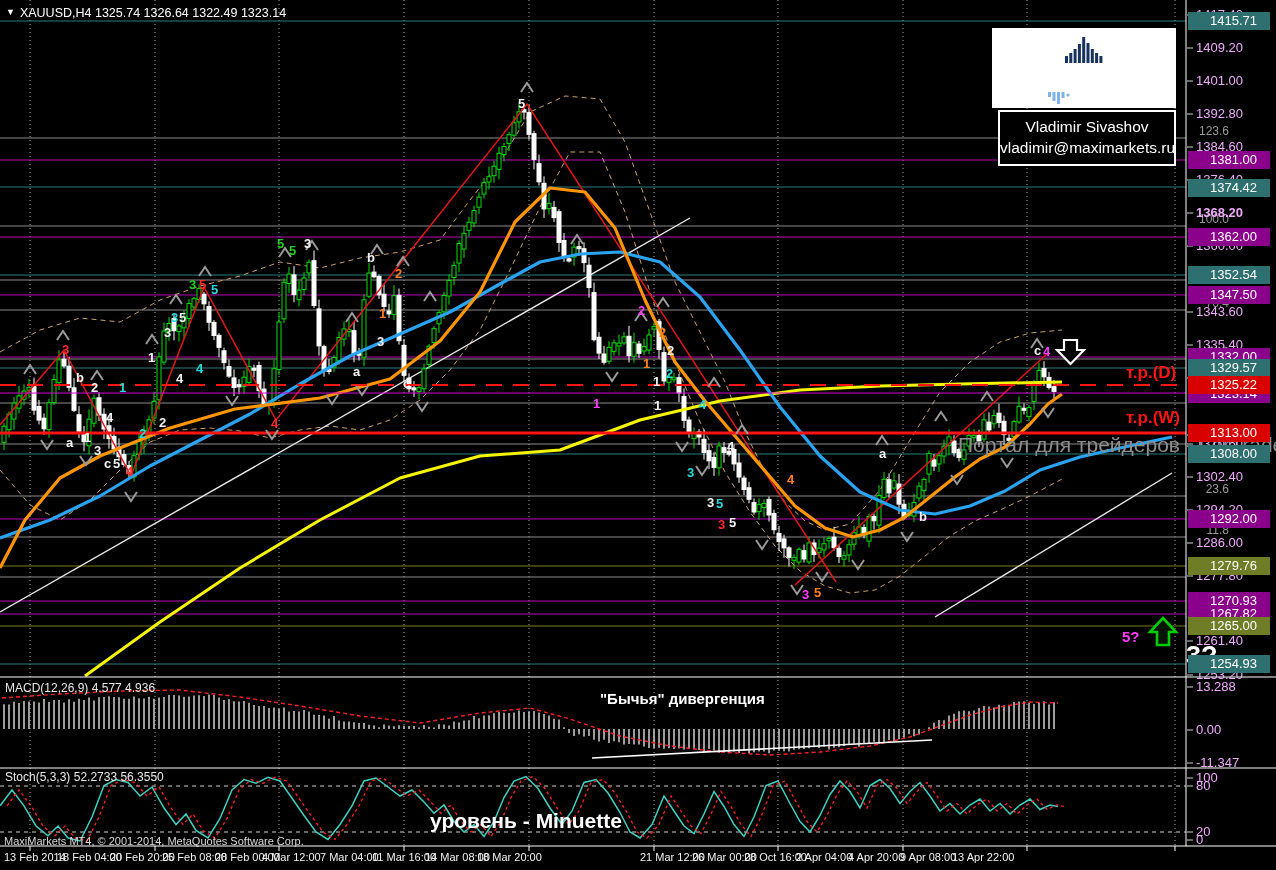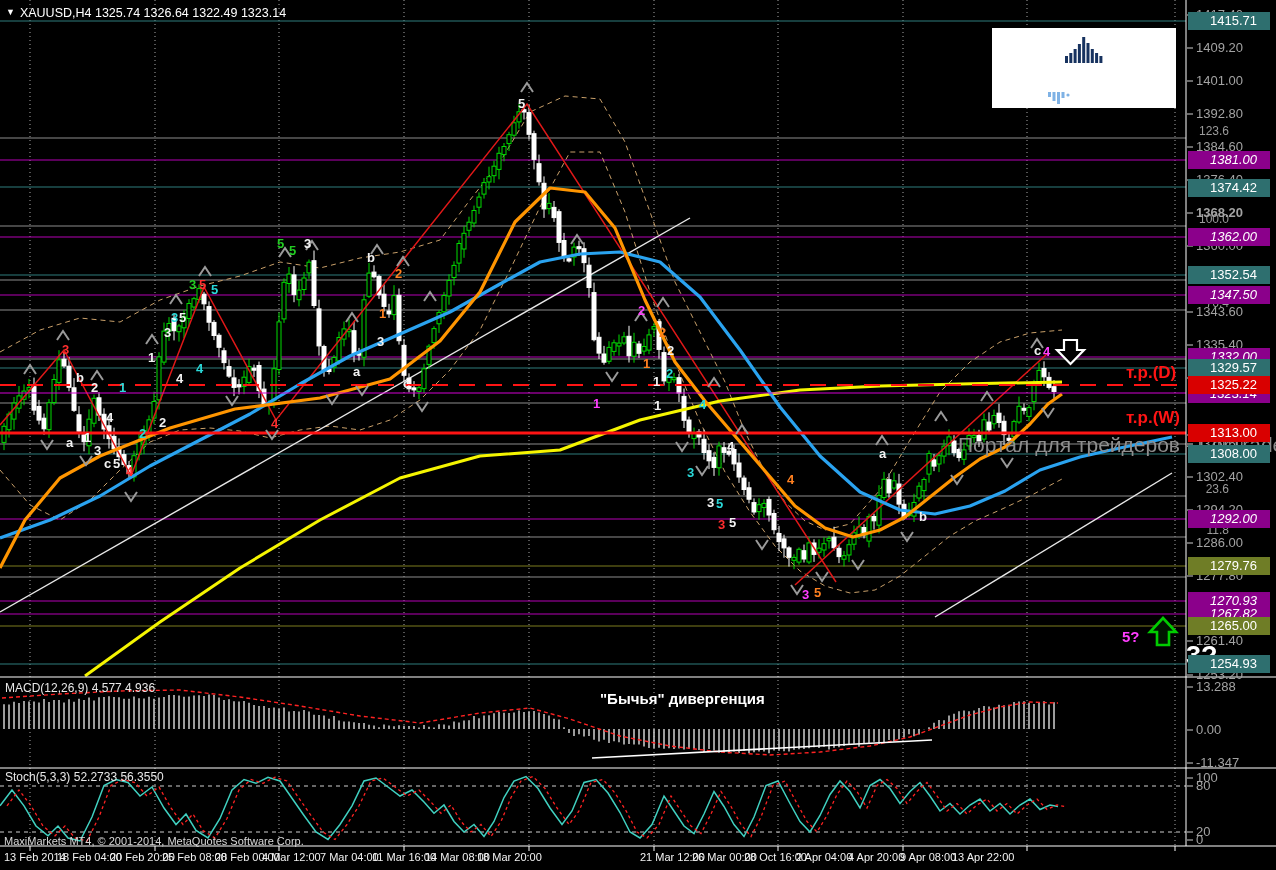--- a/index.html
+++ b/index.html
@@ -22,25 +22,25 @@
   #minuette{left:430px;top:809px;color:#ffffff;font-size:21px;font-weight:bold;z-index:3;}
   #logo{left:992px;top:28px;width:184px;height:80px;background:#ffffff;z-index:5;}
   #logo-icon{position:absolute;left:73px;top:5px;}
   #logo-reflect{position:absolute;left:56px;top:64px;}
   #logo-text{position:absolute;left:0;top:34px;width:100%;text-align:center;
              font-size:27px;font-weight:bold;letter-spacing:0.5px;}
   #lt-maxi{color:#1d3a66;} #lt-mkts{color:#5b9bd5;}
   #contact{left:998px;top:110px;width:174px;height:48px;background:#000;border:2px solid #ffffff;
            color:#fff;text-align:center;font-size:15.5px;padding-top:4px;z-index:5;line-height:21px;}
   #price-axis{position:absolute;left:1186px;top:0;width:90px;height:846px;z-index:4;}
-  .tick{position:absolute;left:10px;color:#a3a3a3;font-size:13px;transform:translateY(-50%);}
+  .tick{position:absolute;left:10px;color:#f0abfc;font-size:13px;transform:translateY(-50%);}
   .tick::before{content:"";position:absolute;left:-9px;top:50%;width:6px;height:1px;background:#d0d0d0;}
   .badge{position:absolute;left:2px;min-width:82px;box-sizing:border-box;padding:1px 0 2px 22px;
          font-size:13px;color:#ffffff;transform:translateY(-50%);z-index:5;}
-  .b-teal{background:#2e6f6f;} .b-magenta{background:#8b008b;font-style:italic;}
+  .b-teal{background:#2e6f6f;} .b-magenta{background:#8b008b;}
   .b-red{background:#d90000;} .b-olive{background:#6f7d26;}
   #time-axis{position:absolute;left:0;top:847px;width:1276px;height:23px;z-index:3;}
   .timelabel{position:absolute;top:4px;font-size:11px;color:#f2f2f2;white-space:nowrap;}
   .fiblabel{position:absolute;left:1103px;width:126px;text-align:right;font-size:12px;color:#9a9a9a;
             transform:translateY(-50%);}
   .wave{position:absolute;font-size:13px;font-weight:bold;}
 </style>
 </head>
 <body>
 
@@ -833,20 +833,24 @@
         <rect x="34.4" y="23" width="3" height="7" fill="#17325f"></rect>
       </svg>
       <svg id="logo-reflect" width="24" height="14">
         <rect x="0" y="0" width="3" height="5" fill="#7fb2e5"></rect>
           <rect x="4.5" y="0" width="3" height="9" fill="#7fb2e5"></rect>
         <rect x="9" y="0" width="3" height="12" fill="#7fb2e5"></rect>
           <rect x="13.5" y="0" width="3" height="6" fill="#7fb2e5"></rect>
         <circle cx="20" cy="3" r="1.6" fill="#7fb2e5"></circle>
       </svg>
     </div>
+    <div class="ov" id="contact">
+      <div>Vladimir Sivashov</div>
+      <div>vladimir@maximarkets.ru</div>
+    </div>
   <div class="fiblabel" style="top: 131px;">123.6</div>
       <div class="fiblabel" style="top: 219px;">100.0</div>
       <div class="fiblabel" style="top: 273px;">85.4</div>
       <div class="fiblabel" style="top: 303px;">76.4</div>
       <div class="fiblabel" style="top: 352px;">61.8</div>
       <div class="fiblabel" style="top: 396px;">50.0</div>
       <div class="fiblabel" style="top: 437px;">38.2</div>
       <div class="fiblabel" style="top: 489px;">23.6</div>
       <div class="fiblabel" style="top: 530px;">11.8</div>
       <div class="fiblabel" style="top: 568px;">0.0</div>
@@ -903,20 +907,21 @@
       <div class="wave" style="left: 814px; top: 585px; color: rgb(255, 128, 32);">5</div>
       <div class="wave" style="left: 879px; top: 446px; color: rgb(242, 242, 242);">a</div>
       <div class="wave" style="left: 919px; top: 509px; color: rgb(242, 242, 242);">b</div>
       <div class="wave" style="left: 1034px; top: 343px; color: rgb(242, 242, 242);">c</div>
       <div class="wave" style="left: 1043px; top: 344px; color: rgb(255, 61, 255);">4</div>
     </div>
 
   <div class="ov" id="macd-label">MACD(12,26,9) 4.577 4.936</div>
   <div class="ov" id="divergence">"Бычья" дивергенция</div>
   <div class="ov" id="stoch-label">Stoch(5,3,3) 52.2733 56.3550</div>
+  <div class="ov" id="minuette">уровень - Minuette</div>
   <div class="ov" id="copyright">MaxiMarkets MT4, © 2001-2014, MetaQuotes Software Corp.</div>
 
   <div id="price-axis">
       <div class="tick" style="top: 14px;">1417.40</div>
       <div class="tick" style="top: 47px;">1409.20</div>
       <div class="tick" style="top: 80px;">1401.00</div>
       <div class="tick" style="top: 113px;">1392.80</div>
       <div class="tick" style="top: 146px;">1384.60</div>
       <div class="tick" style="top: 179px;">1376.40</div>
       <div class="tick" style="top: 212px; font-weight: bold;">1368.20</div>

